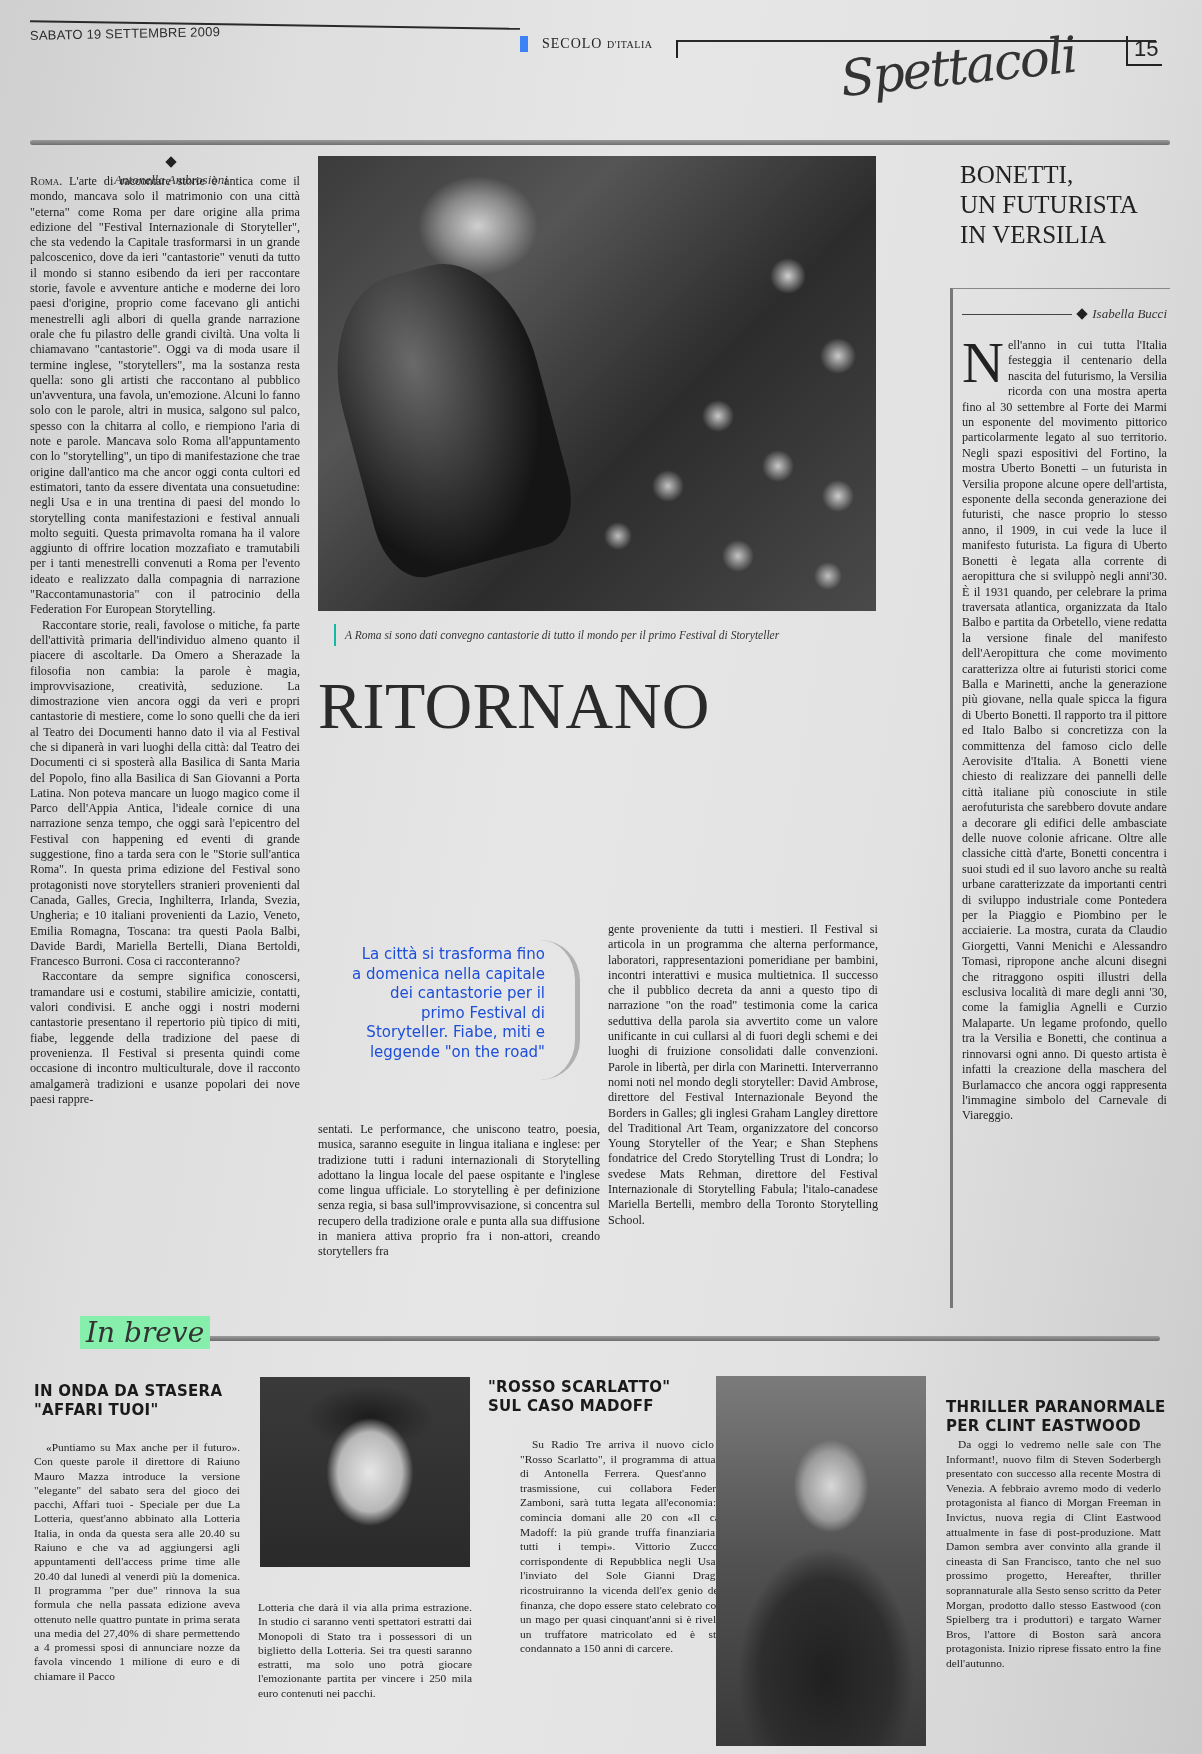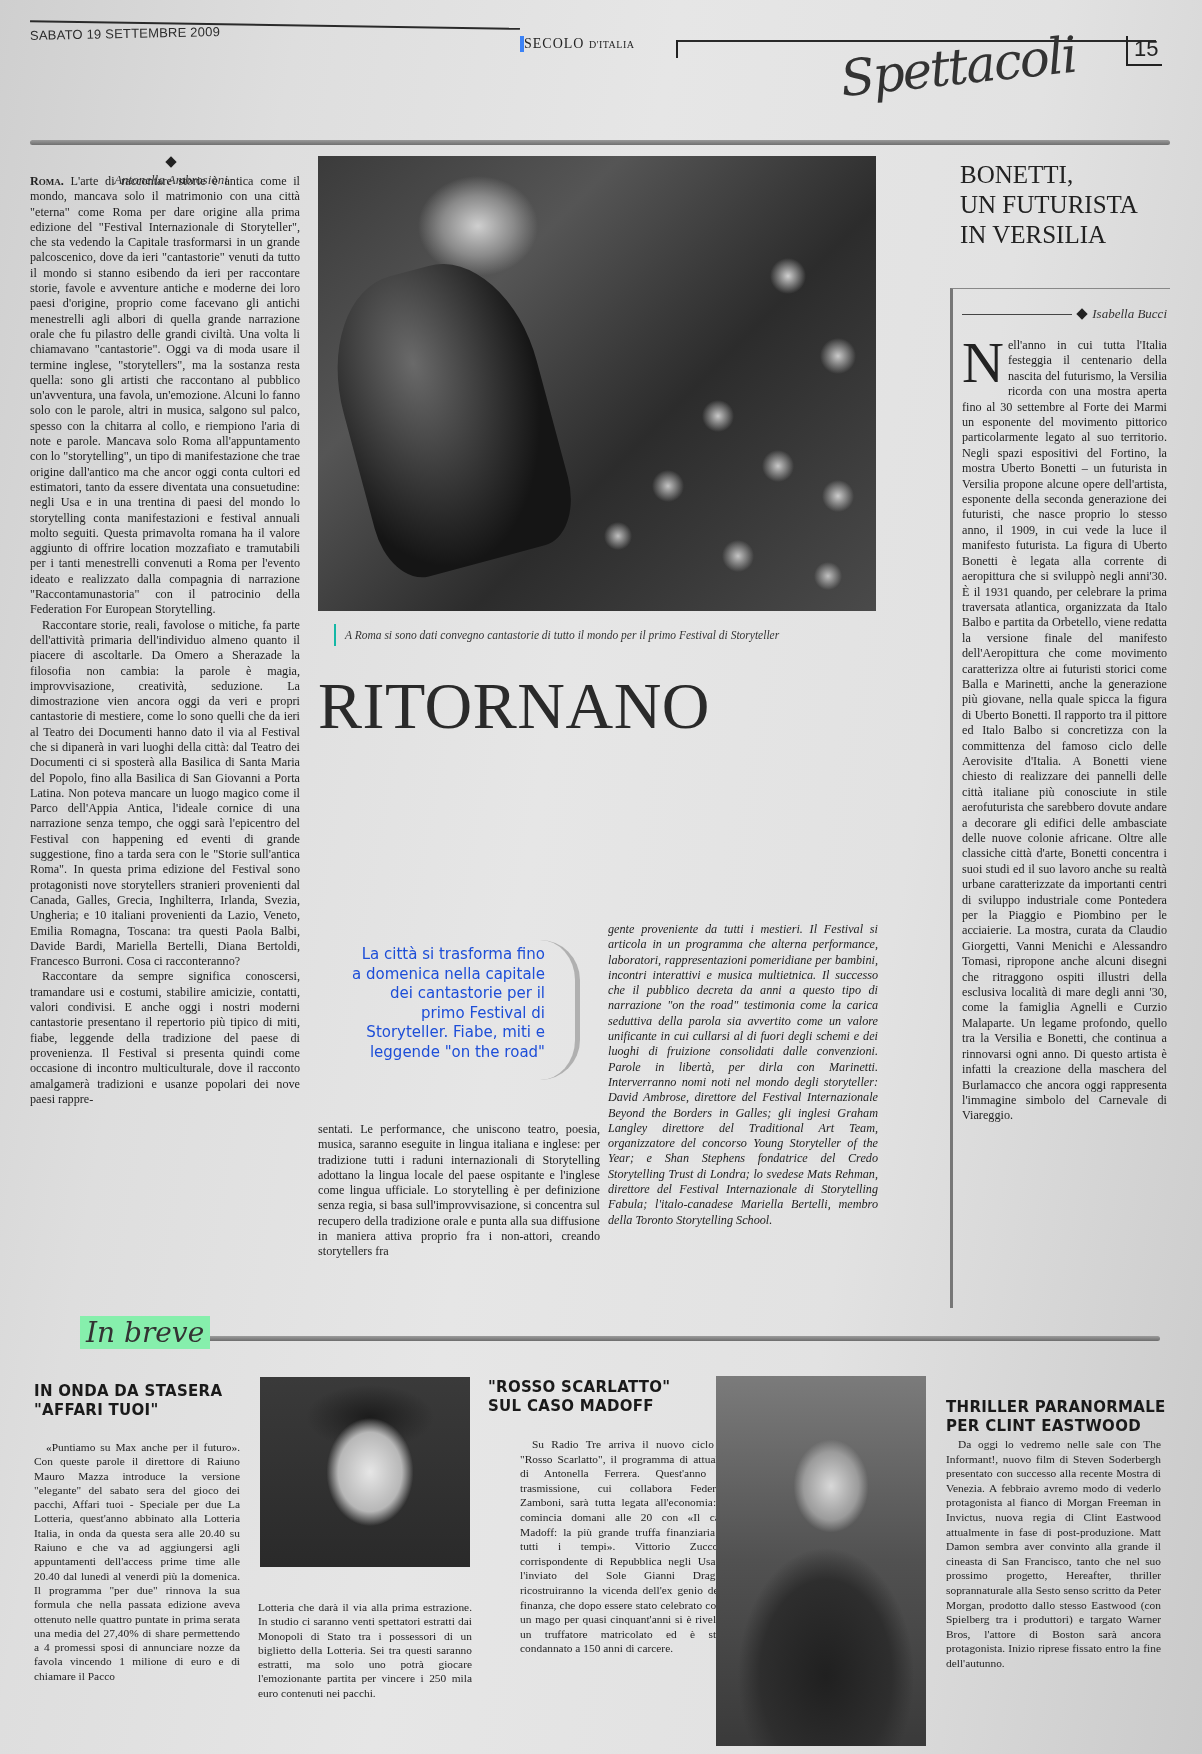--- a/index.html
+++ b/index.html
@@ -6,34 +6,34 @@
   html, body { width: 1202px; height: 1754px; overflow: hidden; }
   body {
     background: linear-gradient(100deg, #cfcfcf 0%, #dedede 20%, #e6e6e6 45%, #e2e2e2 70%, #cacaca 100%);
     font-family: "Liberation Serif", "DejaVu Serif", serif;
     color: #1c1c1c;
     position: relative;
   }
   .abs { position: absolute; }
   .masthead-line { position:absolute; height:2px; background:#2a2a2a; }
   .date { left: 30px; top: 26px; font-family: "Liberation Sans", sans-serif; font-size: 13px; letter-spacing: .2px; color:#2c2c2c; transform: rotate(-1.2deg); }
-  .paper-name { left: 520px; top: 36px; font-size: 14px; letter-spacing: 1px; color:#222; border-left:4px solid #3b82f6; padding-left: 0; }
+  .paper-name { left: 520px; top: 36px; font-size: 14px; letter-spacing: 1px; color:#222; border-left:8px solid #3b82f6; padding-left: 14px; }
   .paper-name small { font-size: 10px; letter-spacing: .5px; }
   .section-script { left: 840px; top: 38px; font-family: "DejaVu Serif", serif; font-style: italic; font-size: 50px; color:#333; transform: rotate(-6deg); letter-spacing:-2px; }
   .page-num { left: 1126px; top: 36px; font-family: "Liberation Sans", sans-serif; font-size: 22px; border-left:2px solid #222; border-bottom:2px solid #222; padding: 0 4px 2px 6px; color:#222; }
   .rule-sep { left: 30px; top: 140px; width: 1140px; height: 5px; background: linear-gradient(180deg,#9a9a9a,#6f6f6f); border-radius: 3px; }
 
   .byline { font-style: italic; font-size: 13px; color:#333; display:flex; align-items:center; gap:6px; }
   .byline .line { flex:1; height:1px; background:#444; }
   .byline .diamond { width:8px; height:8px; background:#222; transform: rotate(45deg); }
 
   .col { position:absolute; font-size: 12.2px; line-height: 15.3px; text-align: justify; hyphens: auto; color:#222; }
   .col p { text-indent: 12px; }
   .col p.noindent { text-indent: 0; }
-  .smallcaps { font-variant: small-caps; font-weight: bold; }
+  .smallcaps { font-variant: small-caps; font-weight: normal; }
 
   .photo { position:absolute; overflow:hidden; }
   .photo-main { left: 318px; top: 156px; width: 558px; height: 455px;
     background:
       radial-gradient(ellipse 60px 50px at 160px 70px, #cfcfcf 0%, #8a8a8a 60%, transparent 100%),
       radial-gradient(circle 18px at 470px 120px, #d0d0d0, transparent),
       radial-gradient(circle 18px at 520px 200px, #cacaca, transparent),
       radial-gradient(circle 16px at 400px 260px, #c8c8c8, transparent),
       radial-gradient(circle 16px at 460px 310px, #c8c8c8, transparent),
       radial-gradient(circle 16px at 520px 340px, #cccccc, transparent),
@@ -105,21 +105,21 @@
   <div>RITORNANO</div>
 </h1>
 
 <div class="abs pull-quote">La città si trasforma fino a domenica nella capitale dei cantastorie per il primo Festival di Storyteller. Fiabe, miti e leggende "on the road"</div>
 <div class="abs pull-bracket"></div>
 
 <div class="col" style="left:318px; top:1122px; width:282px;">
   <p class="noindent">sentati. Le performance, che uniscono teatro, poesia, musica, saranno eseguite in lingua italiana e inglese: per tradizione tutti i raduni internazionali di Storytelling adottano la lingua locale del paese ospitante e l'inglese come lingua ufficiale. Lo storytelling è per definizione senza regia, si basa sull'improvvisazione, si concentra sul recupero della tradizione orale e punta alla sua diffusione in maniera attiva proprio fra i non-attori, creando storytellers fra</p>
 </div>
 
-<div class="col" style="left:608px; top:922px; width:270px;font-style:italic;">
+<div class="col" style="left:608px; top:922px; width:270px;">
   <p class="noindent">gente proveniente da tutti i mestieri. Il Festival si articola in un programma che alterna performance, laboratori, rappresentazioni pomeridiane per bambini, incontri interattivi e musica multietnica. Il successo che il pubblico decreta da anni a questo tipo di narrazione "on the road" testimonia come la carica seduttiva della parola sia avvertito come un valore unificante in cui cullarsi al di fuori degli schemi e dei luoghi di fruizione consolidati dalle convenzioni. Parole in libertà, per dirla con Marinetti. Interverranno nomi noti nel mondo degli storyteller: David Ambrose, direttore del Festival Internazionale Beyond the Borders in Galles; gli inglesi Graham Langley direttore del Traditional Art Team, organizzatore del concorso Young Storyteller of the Year; e Shan Stephens fondatrice del Credo Storytelling Trust di Londra; lo svedese Mats Rehman, direttore del Festival Internazionale di Storytelling Fabula; l'italo-canadese Mariella Bertelli, membro della Toronto Storytelling School.</p>
 </div>
 
 <div class="abs side-head">
   <div>BONETTI,</div>
   <div>UN FUTURISTA</div>
   <div>IN VERSILIA</div>
 </div>
 <div class="abs side-box"></div>
 <div class="abs byline" style="left:962px; top:306px; width:205px;">

